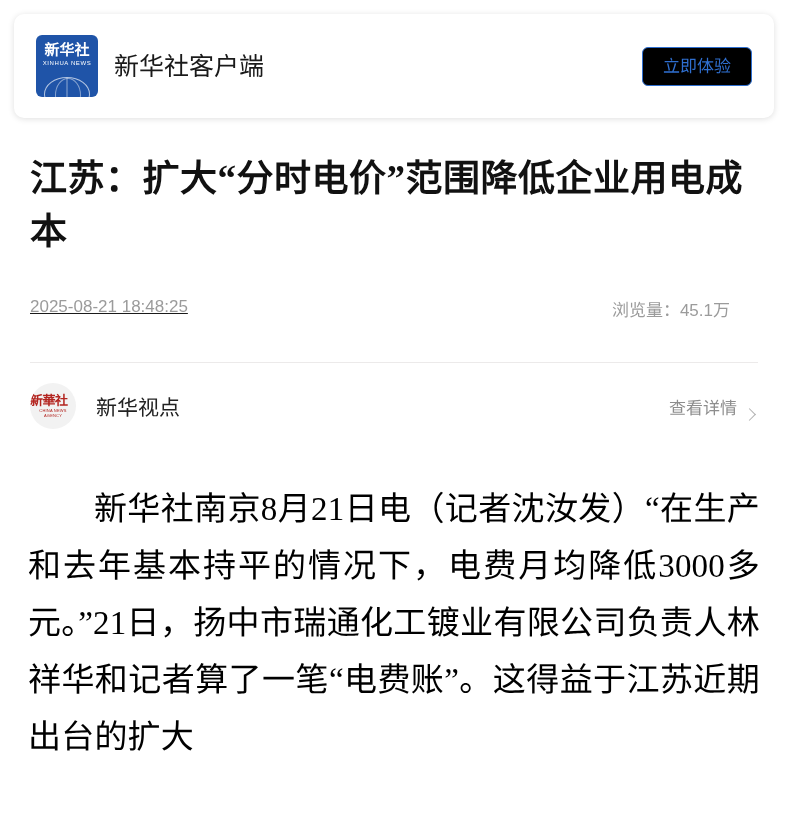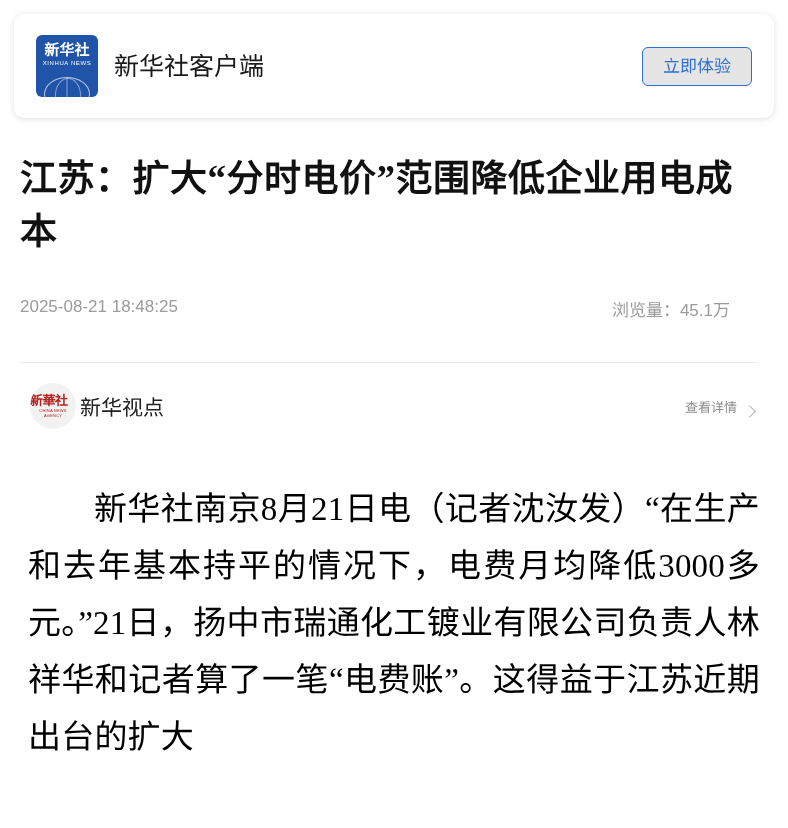--- a/index.html
+++ b/index.html
@@ -103,51 +103,52 @@
   .app-slogan {
     font-size: 15px;
     color: #9a9a9a;
     margin-top: 6px;
     line-height: 20px;
   }
   .app-cta {
     flex: 0 0 auto;
     border: 1px solid #2f6fd0;
     color: #2f6fd0;
-    background: #e5e5e5;
+    background: #000000;
     font-size: 17px;
     border-radius: 6px;
     padding: 10px 20px;
     cursor: pointer;
     font-family: "Liberation Sans", sans-serif;
     line-height: 1;
   }
 
   
   .article {
-    padding: 34px 30px 0 20px;
+    padding: 34px 30px 0 30px;
   }
   .headline {
     font-family: "Liberation Serif", serif;
     font-size: 37px;
     line-height: 53px;
     color: #111111;
     font-weight: 700;
     letter-spacing: 0.5px;
     margin: 0;
   }
   .meta {
     margin-top: 34px;
     position: relative;
     height: 64px;
   }
   .meta-left {
     position: absolute;
     left: 0;
     top: 0;
+    text-decoration: underline;
   }
   .meta-date, .meta-source, .meta-views {
     color: #9b9b9b;
     font-size: 17px;
     line-height: 30px;
     font-family: "Liberation Sans", sans-serif;
   }
   .meta-right {
     position: absolute;
     right: 28px;
@@ -190,29 +191,29 @@
     text-align: left;
   }
   .account-avatar .av-en {
     color: #b3241f;
     font-size: 4px;
     line-height: 5px;
     text-align: center;
     letter-spacing: 0.2px;
   }
   .account-name {
-    margin-left: 4px;
+    margin-left: 20px;
     font-size: 21px;
     color: #222222;
     font-family: "Liberation Sans", sans-serif;
     flex: 1 1 auto;
   }
   .account-more {
     color: #8d8d8d;
-    font-size: 13px;
+    font-size: 17px;
     display: flex;
     align-items: flex-end;
     gap: 8px;
     cursor: pointer;
     padding-right: 4px;
   }
   .chev {
     display: inline-block;
     width: 8px;
     height: 8px;

